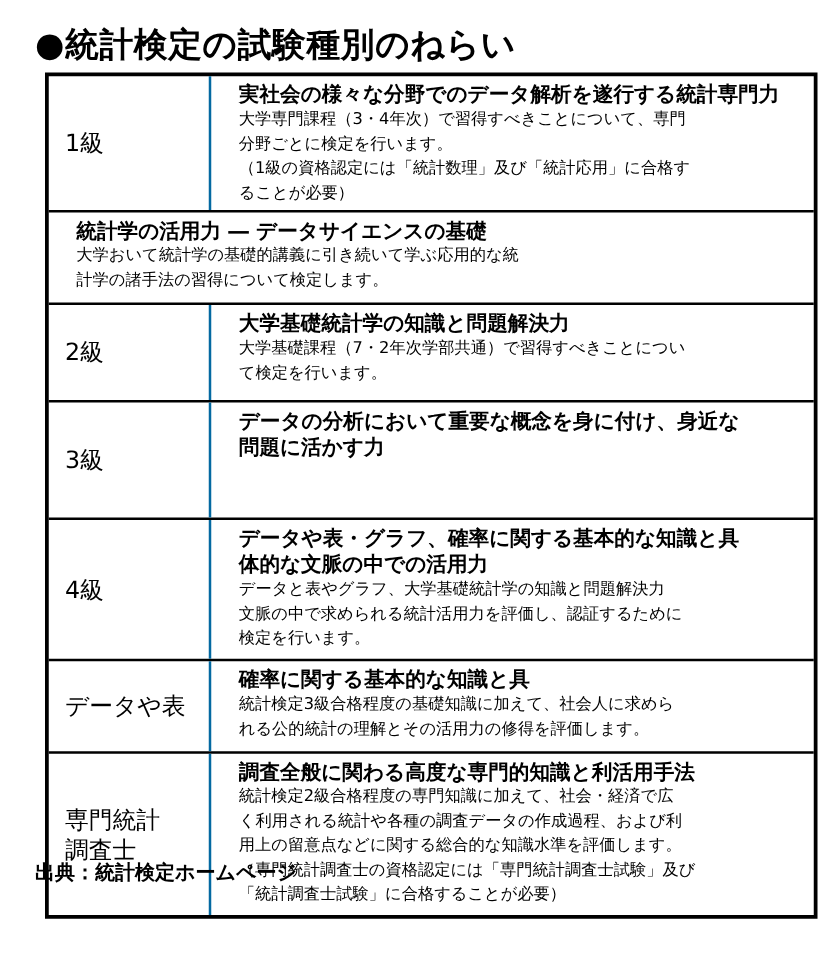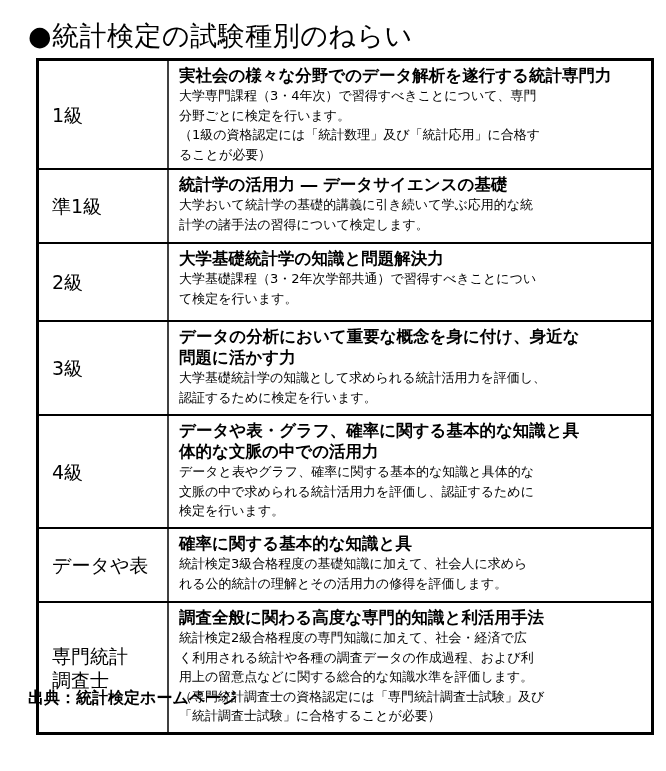--- a/index.html
+++ b/index.html
@@ -14,21 +14,21 @@
     width: 666px;
     height: 771px;
     background: #ffffff;
     overflow: hidden;
   }
   .title {
     position: absolute;
     left: 28px;
     top: 18px;
     font-size: 27px;
-    font-weight: normal;
+    font-weight: bold;
     letter-spacing: 0.5px;
     white-space: nowrap;
   }
   .cert-table {
     position: absolute;
     left: 36px;
     top: 58px;
     width: 618px;
     border: 3px solid #000000;
     box-sizing: border-box;
@@ -38,32 +38,32 @@
     display: flex;
     box-sizing: border-box;
   }
   .row + .row {
     border-top: 2px solid #000000;
   }
   .label-cell {
     width: 130px;
     min-width: 130px;
     box-sizing: border-box;
-    border-right: 2px solid #404040;
+    border-right: 2px solid #0369a1;
     display: flex;
     align-items: center;
     padding-left: 13px;
     font-size: 19px;
     line-height: 24px;
     white-space: pre-line;
   }
   .content-cell {
     flex: 1;
     box-sizing: border-box;
-    padding: 4px 6px 4px 10px;
+    padding: 4px 6px 4px 22px;
   }
   .heading {
     font-weight: bold;
     font-size: 16.5px;
     line-height: 21px;
     white-space: pre-line;
   }
   .body {
     font-size: 13px;
     line-height: 19.5px;
@@ -99,53 +99,50 @@
       <div class="content-cell">
         <div class="heading">実社会の様々な分野でのデータ解析を遂行する統計専門力</div>
         <div class="body">大学専門課程（3・4年次）で習得すべきことについて、専門
 分野ごとに検定を行います。
 （1級の資格認定には「統計数理」及び「統計応用」に合格す
 ることが必要）</div>
       </div>
     </div>
 
     <div class="row">
-      <div class="label-cell">準1級</div>
       <div class="content-cell">
         <div class="heading">統計学の活用力 ― データサイエンスの基礎</div>
         <div class="body">大学おいて統計学の基礎的講義に引き続いて学ぶ応用的な統
 計学の諸手法の習得について検定します。</div>
       </div>
     </div>
 
     <div class="row">
       <div class="label-cell">2級</div>
       <div class="content-cell">
         <div class="heading">大学基礎統計学の知識と問題解決力</div>
-        <div class="body">大学基礎課程（3・2年次学部共通）で習得すべきことについ
+        <div class="body">大学基礎課程（7・2年次学部共通）で習得すべきことについ
 て検定を行います。</div>
       </div>
     </div>
 
     <div class="row">
       <div class="label-cell">3級</div>
       <div class="content-cell">
         <div class="heading">データの分析において重要な概念を身に付け、身近な
 問題に活かす力</div>
-        <div class="body">大学基礎統計学の知識として求められる統計活用力を評価し、
-認証するために検定を行います。</div>
       </div>
     </div>
 
     <div class="row">
       <div class="label-cell">4級</div>
       <div class="content-cell">
         <div class="heading">データや表・グラフ、確率に関する基本的な知識と具
 体的な文脈の中での活用力</div>
-        <div class="body">データと表やグラフ、確率に関する基本的な知識と具体的な
+        <div class="body">データと表やグラフ、大学基礎統計学の知識と問題解決力
 文脈の中で求められる統計活用力を評価し、認証するために
 検定を行います。</div>
       </div>
     </div>
 
     <div class="row">
       <div class="label-cell">データや表</div>
       <div class="content-cell">
         <div class="heading">確率に関する基本的な知識と具</div>
         <div class="body">統計検定3級合格程度の基礎知識に加えて、社会人に求めら

